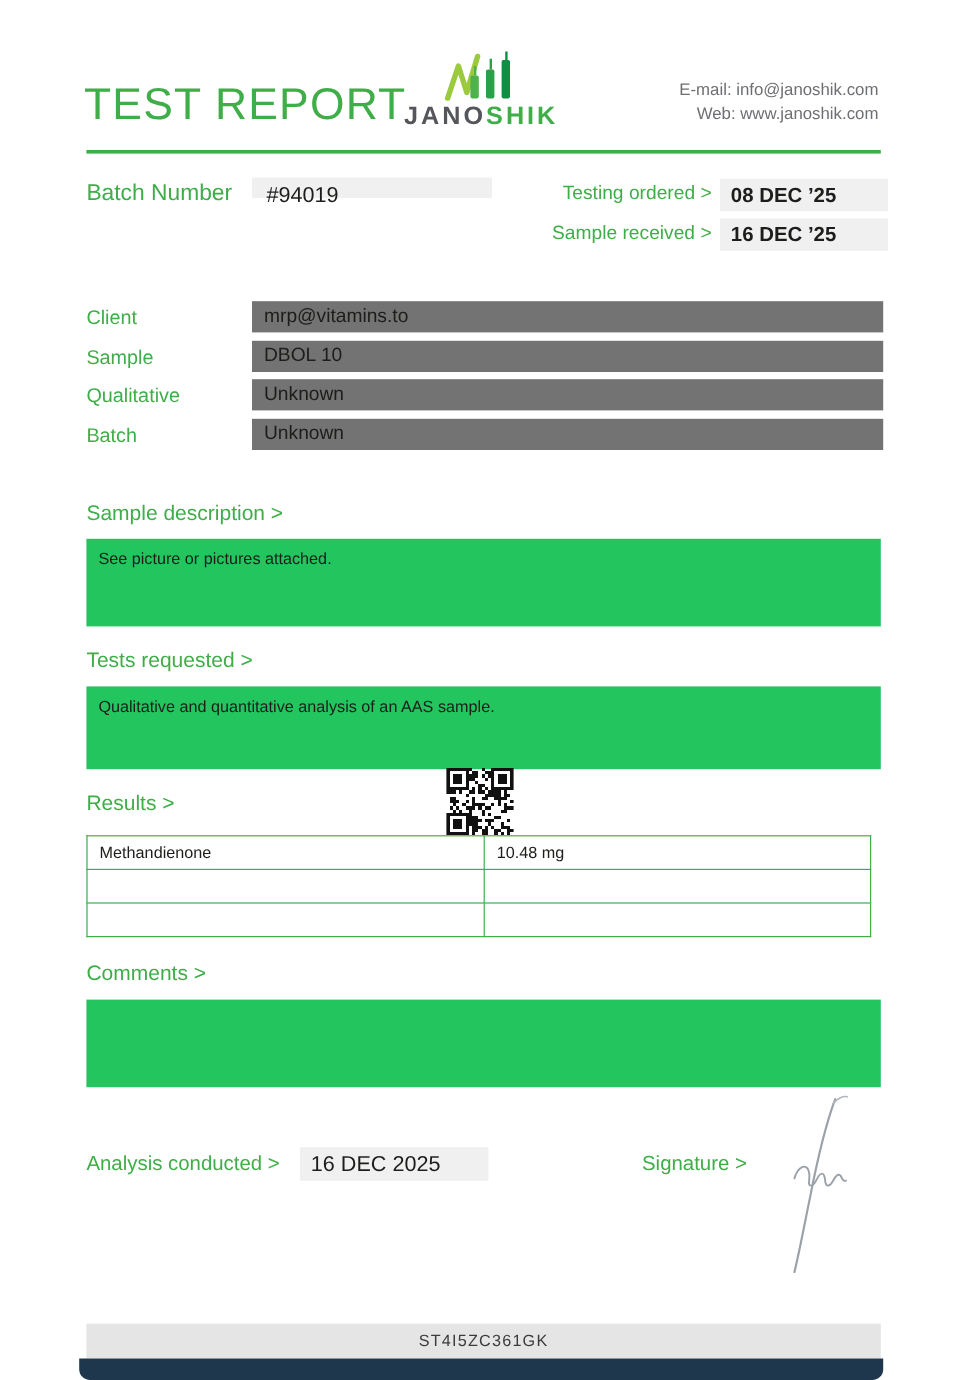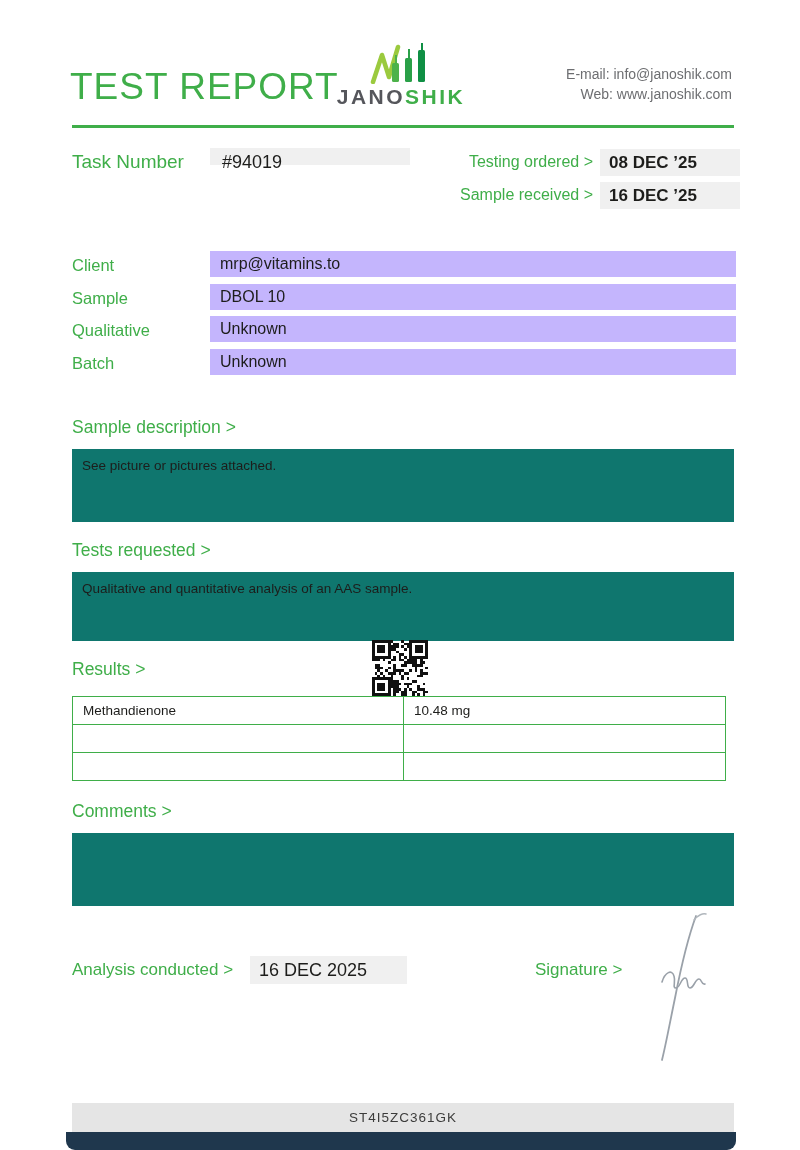--- a/index.html
+++ b/index.html
@@ -23,24 +23,24 @@
   
   .task-label{left:72px;top:151px;font-size:19px;}
   .task-box{left:210px;top:148px;width:188px;height:17px;line-height:29px;padding-left:12px;font-size:18px;font-weight:500;}
   .date-label-1{left:430px;top:153px;width:163px;text-align:right;font-size:16px;}
   .date-box-1{left:600px;top:149px;width:131px;height:27px;line-height:27px;padding-left:9px;font-size:17px;font-weight:600;}
   .date-label-2{left:430px;top:186px;width:163px;text-align:right;font-size:16px;}
   .date-box-2{left:600px;top:182px;width:131px;height:27px;line-height:27px;padding-left:9px;font-size:17px;font-weight:600;}
   
   .info-row .lbl{position:absolute;left:72px;font-size:16.5px;color:#3fae49;}
   .info-row .val{position:absolute;left:210px;width:516px;height:26px;line-height:26px;padding-left:10px;
-                 background:#c4b5fd;font-size:16px;font-weight:500;color:#1d1d1b;}
+                 background:#737373;font-size:16px;font-weight:500;color:#1d1d1b;}
   
   .sec-head{font-size:17.5px;color:#3fae49;}
-  .sec-box{background:#0f766e;font-size:13.5px;color:#1d1d1b;padding:9px 10px;box-sizing:border-box;}
+  .sec-box{background:#22c55e;font-size:13.5px;color:#1d1d1b;padding:9px 10px;box-sizing:border-box;}
   .desc-head{left:72px;top:417px;}
   .desc-box{left:72px;top:449px;width:662px;height:73px;}
   .tests-head{left:72px;top:540px;}
   .tests-box{left:72px;top:572px;width:662px;height:69px;}
   .results-head{left:72px;top:659px;}
   .qr{left:372px;top:640px;width:56px;height:56px;}
   
   .results-table{left:72px;top:696px;width:654px;border-collapse:collapse;}
   .results-table td{border:1px solid #3fae49;height:27px;font-size:13.5px;padding:0 0 0 10px;}
   .results-table td.c1{width:320px;}
@@ -80,21 +80,21 @@
     </div>
   </div>
 
   <div class="abs contact">
     <div>E-mail: info@janoshik.com</div>
     <div>Web: www.janoshik.com</div>
   </div>
 
   <div class="abs divider"></div>
 
-  <div class="abs glabel task-label">Task Number</div>
+  <div class="abs glabel task-label">Batch Number</div>
   <div class="abs graybox task-box">#94019</div>
 
   <div class="abs glabel date-label-1">Testing ordered &gt;</div>
   <div class="abs graybox date-box-1">08 DEC ’25</div>
   <div class="abs glabel date-label-2">Sample received &gt;</div>
   <div class="abs graybox date-box-2">16 DEC ’25</div>
 
   <div class="info-row">
     <span class="lbl" style="top:256px">Client</span>
     <span class="val" style="top:251px">mrp@vitamins.to</span>

